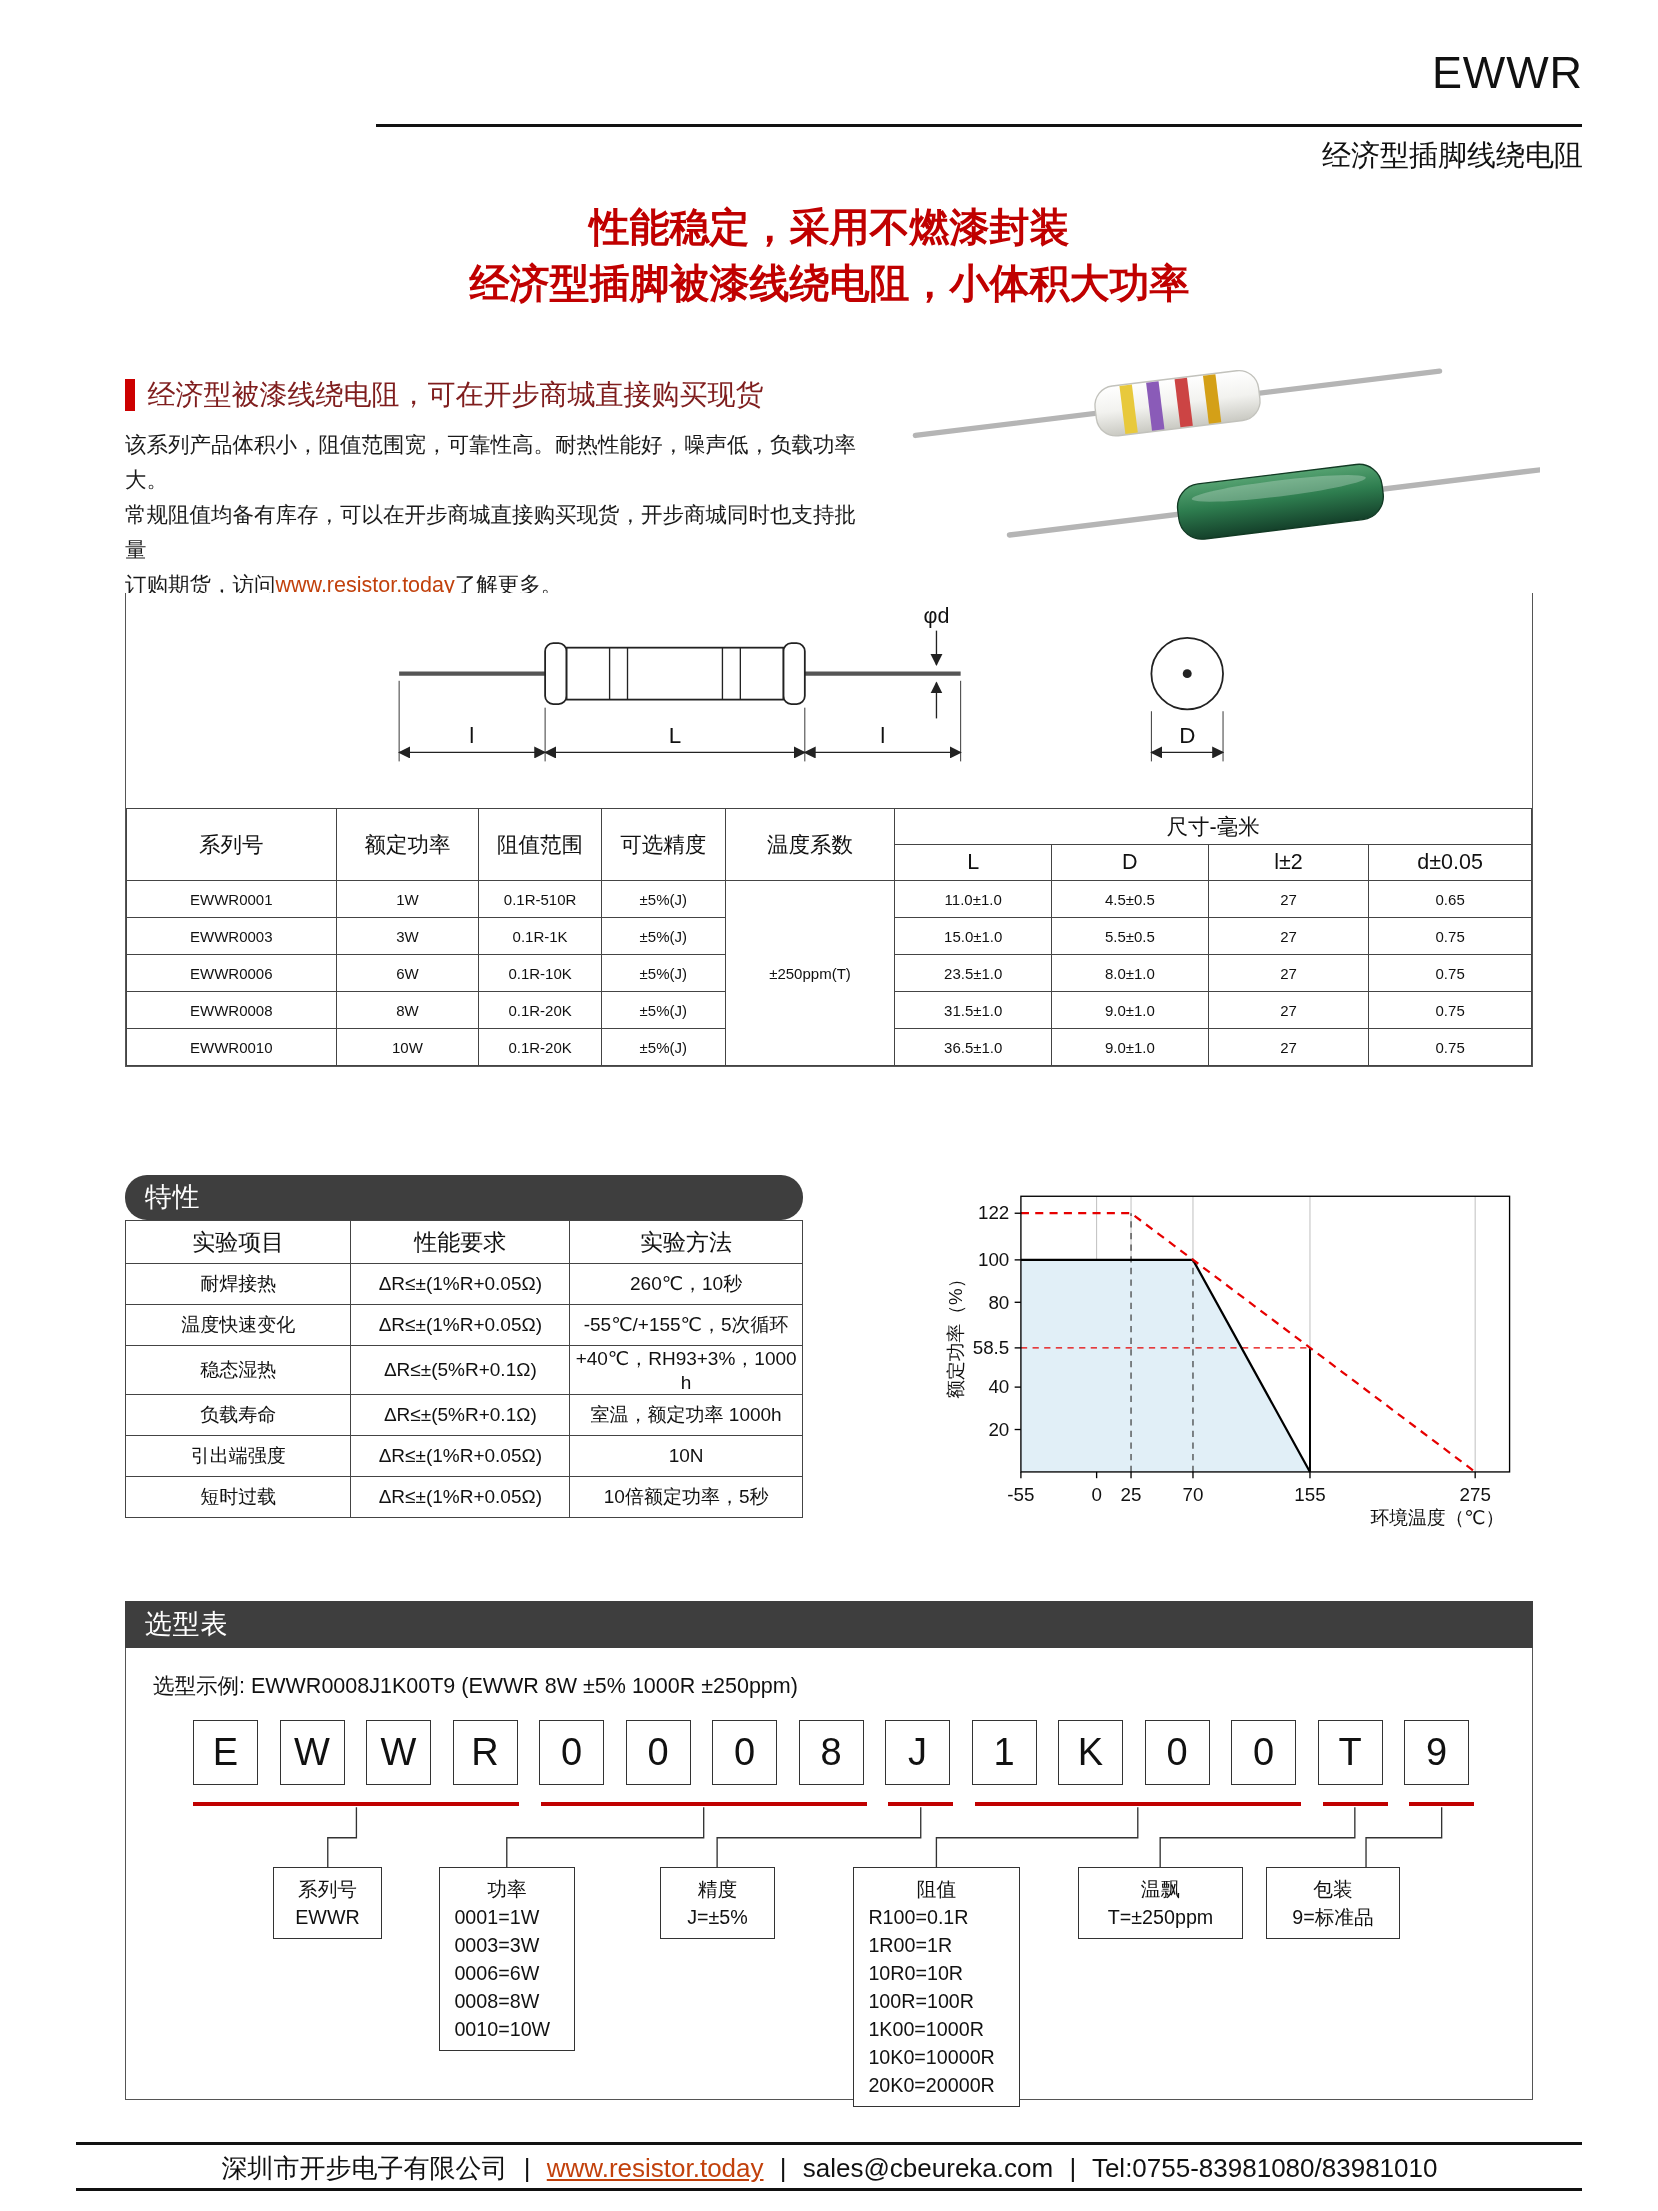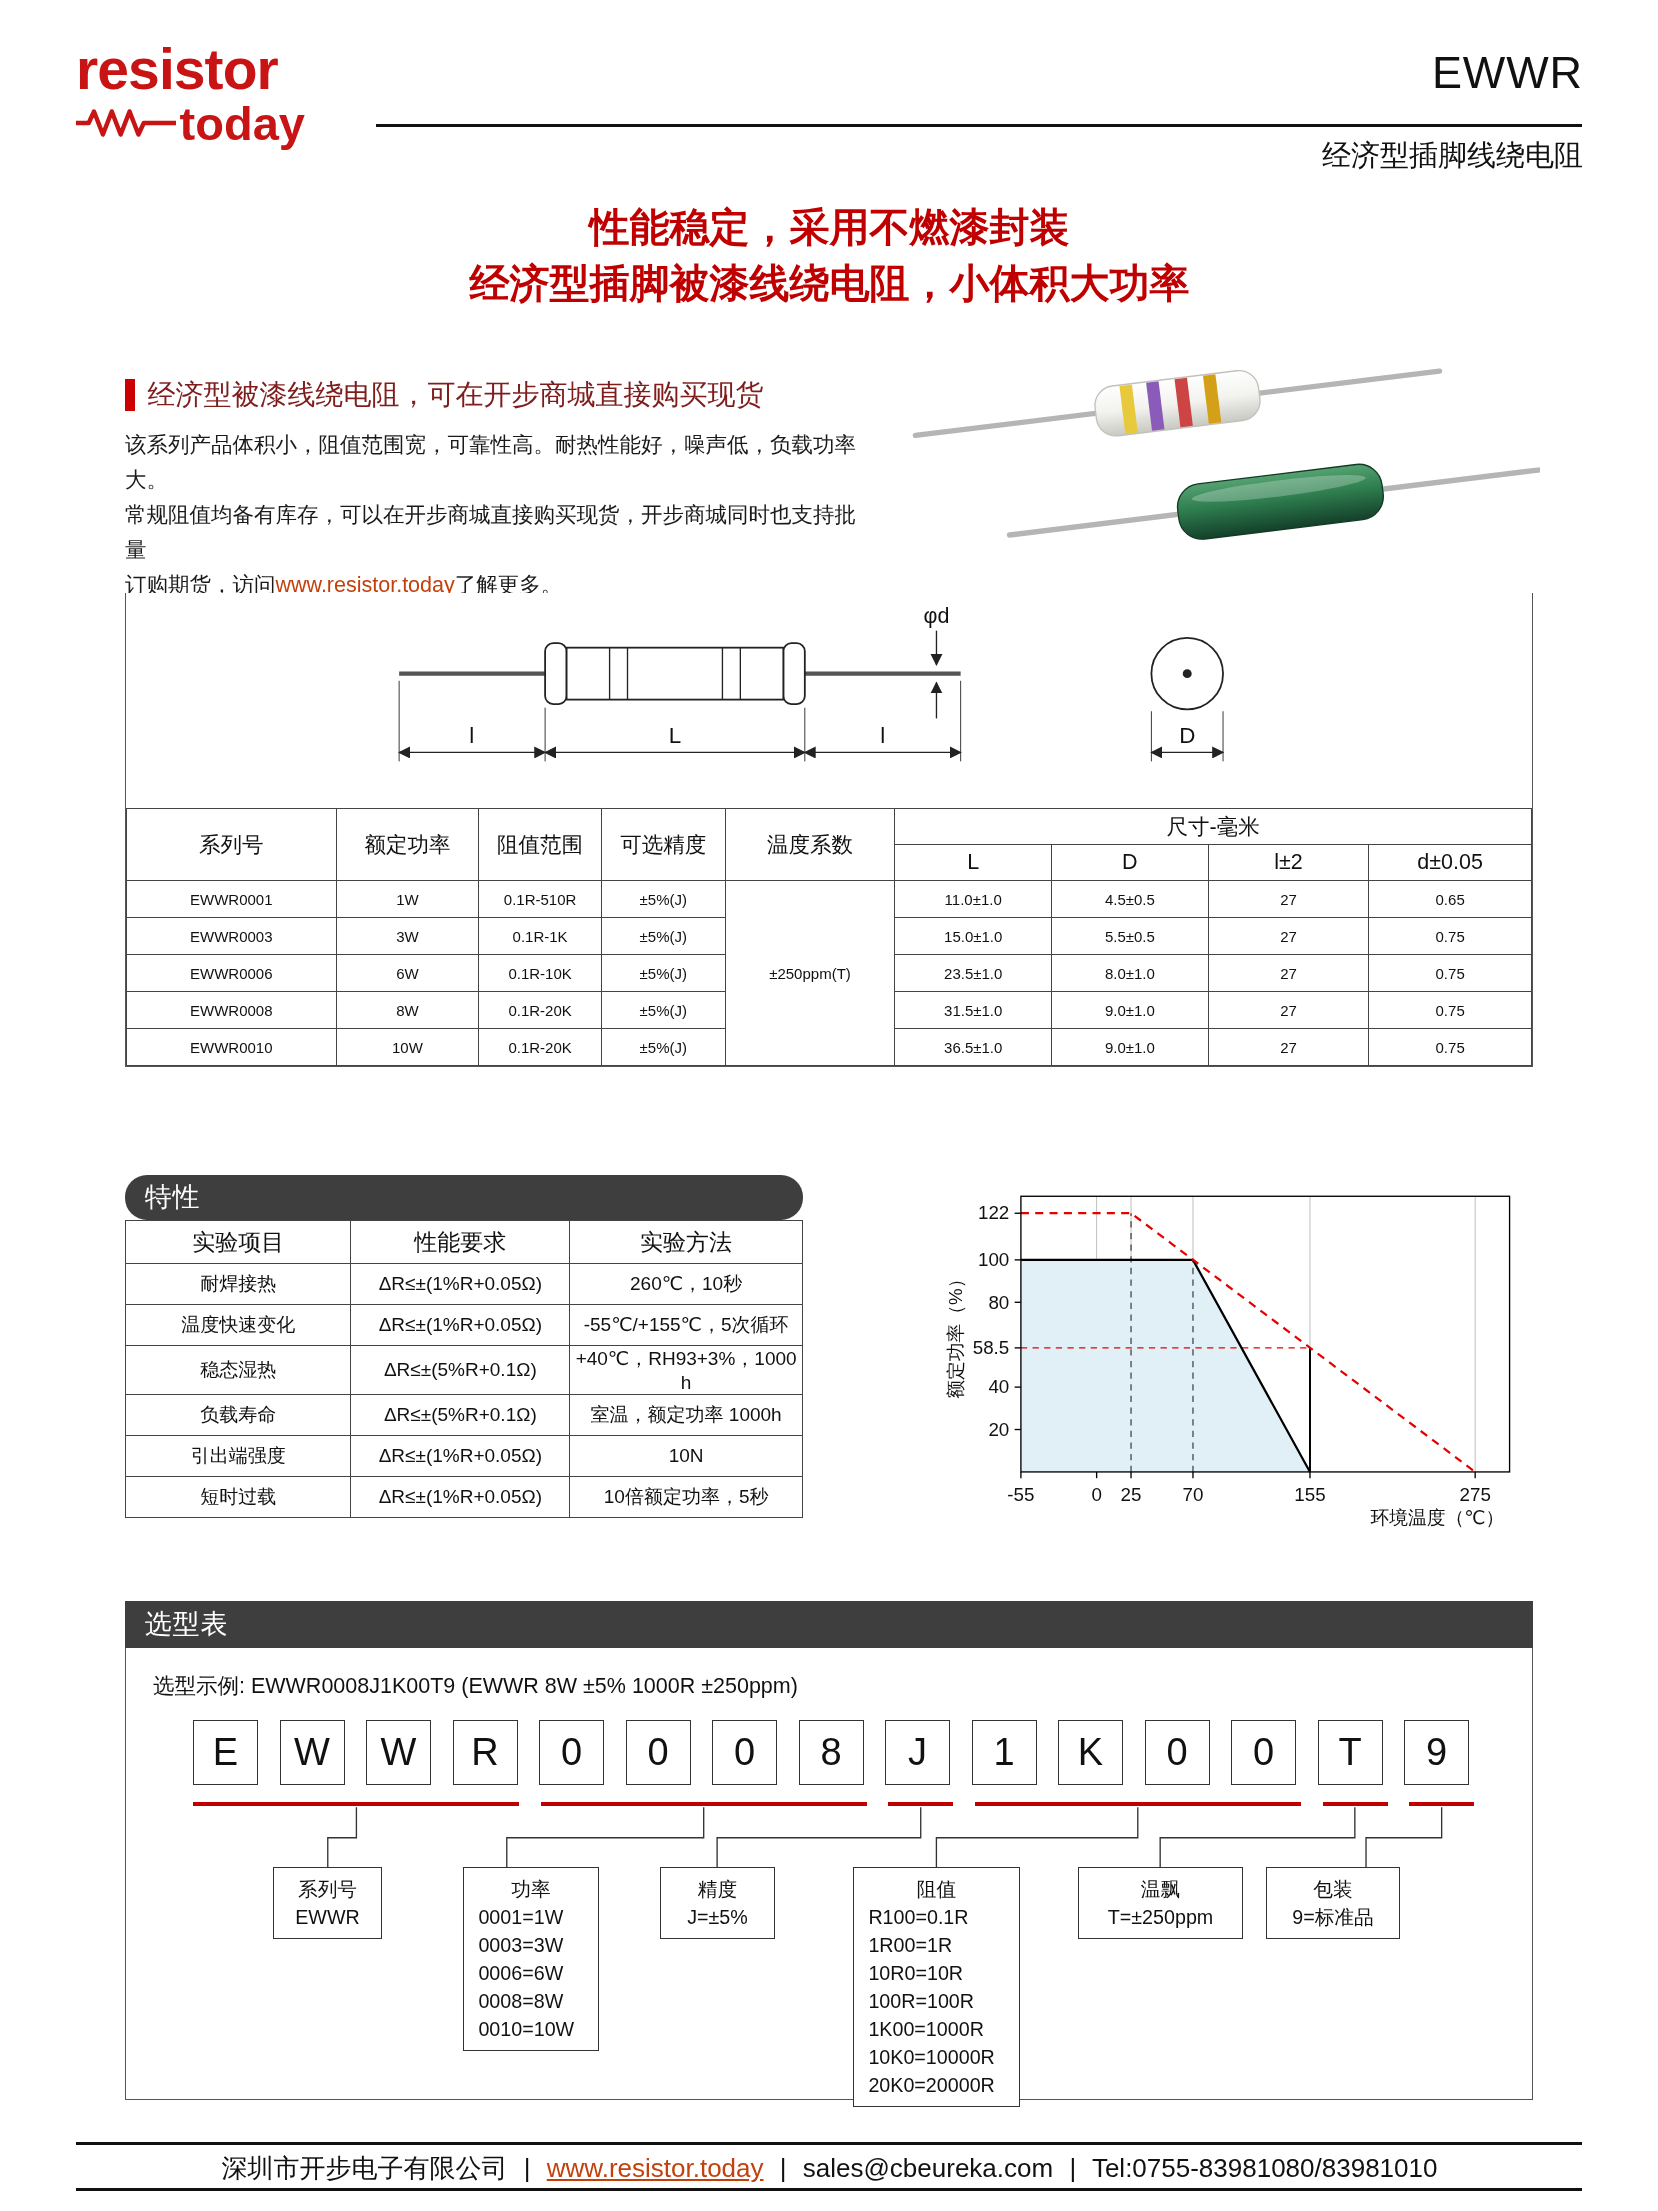--- a/index.html
+++ b/index.html
@@ -63,29 +63,20 @@
   
   .footer-rule { position:absolute; left:76px; width:1506px; height:2.7px; background:#111; }
   .footer-text { position:absolute; left:0; top:2151px; width:100%; text-align:center; font-size:26px; }
   .footer-text .sep { margin:0 9px; color:#111; }
 </style>
 </head>
 <body>
 
 <div class="page">
 
-  <div class="logo">
-    <div class="logo-top">resistor</div>
-    <div class="logo-bottom">
-      <svg class="logo-zigzag" width="100" height="32" viewBox="0 0 112 36">
-        <polyline points="0,18 14,18 20,5 30,31 40,5 50,31 60,5 70,31 76,18 112,18" fill="none" stroke="#c81414" stroke-width="5" stroke-linejoin="round" stroke-linecap="round"></polyline>
-      </svg>
-      <span>today</span>
-    </div>
-  </div>
   <div class="header-code">EWWR</div>
   <div class="header-rule"></div>
   <div class="header-subtitle">经济型插脚线绕电阻</div>
 
   <div class="main-title">
     <div>性能稳定，采用不燃漆封装</div>
     <div>经济型插脚被漆线绕电阻，小体积大功率</div>
   </div>
 
   <div class="intro-heading">
@@ -375,21 +366,21 @@
         <path d="M887.5,178 V212 H660 V245" fill="none" stroke="#333" stroke-width="1.5"></path>
         <path d="M1130,178 V212 H905 V245" fill="none" stroke="#333" stroke-width="1.5"></path>
         <path d="M1372.5,178 V212 H1155 V245" fill="none" stroke="#333" stroke-width="1.5"></path>
         <path d="M1469.5,178 V212 H1385 V245" fill="none" stroke="#333" stroke-width="1.5"></path>
       </svg>
 
       <div class="sel-box" style="left:147px;width:109px;">
         <div class="sel-title">系列号</div>
         <div class="sel-line">EWWR</div>
       </div>
-      <div class="sel-box sel-left" style="left:313px;width:136px;margin-left:24px;">
+      <div class="sel-box sel-left" style="left:313px;width:136px;">
         <div class="sel-title">功率</div>
         <div class="sel-line">0001=1W</div>
         <div class="sel-line">0003=3W</div>
         <div class="sel-line">0006=6W</div>
         <div class="sel-line">0008=8W</div>
         <div class="sel-line">0010=10W</div>
       </div>
       <div class="sel-box" style="left:534px;width:115px;">
         <div class="sel-title">精度</div>
         <div class="sel-line">J=±5%</div>

